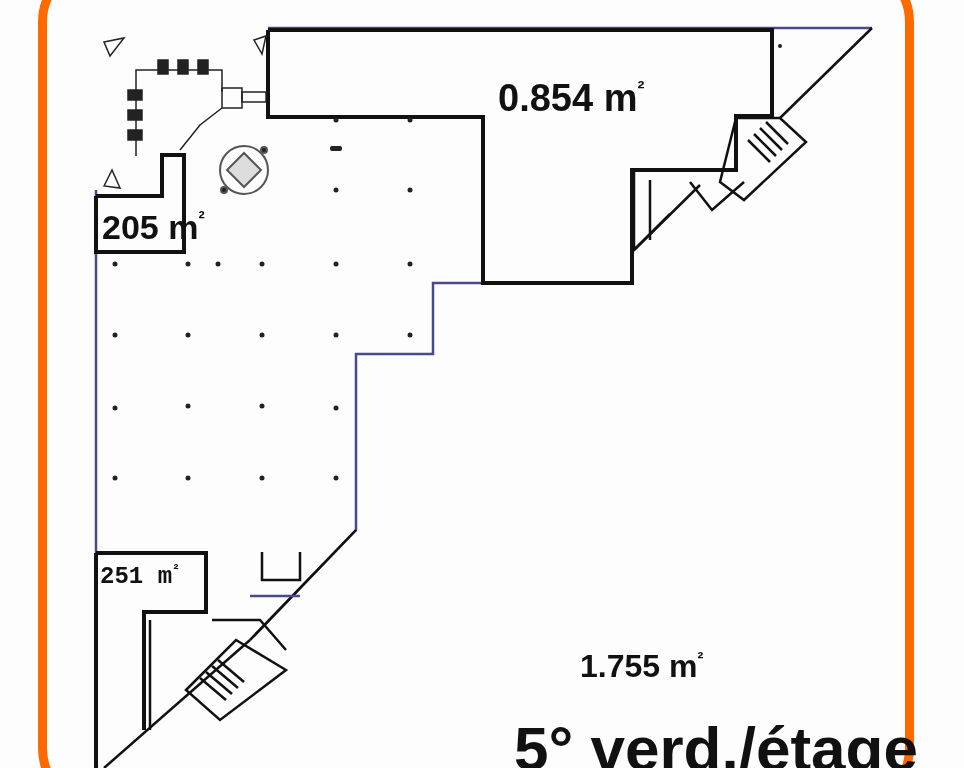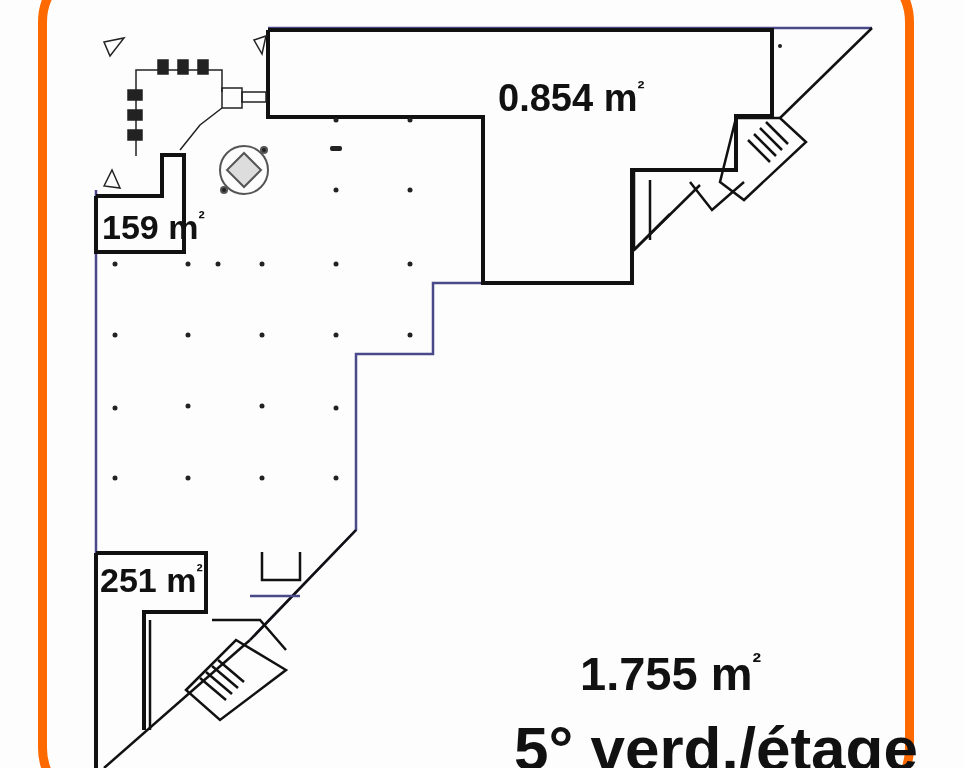--- a/index.html
+++ b/index.html
@@ -4,22 +4,22 @@
 <style>
   html, body { margin:0; padding:0; }
   body { width:964px; height:768px; background:#fdfdfd; position:relative; overflow:hidden;
          font-family:"Liberation Sans", sans-serif; }
   .frame { position:absolute; left:38px; top:-40px; width:876px; height:850px;
            border:9px solid #ff6a00; border-radius:62px; box-sizing:border-box; }
   svg.plan { position:absolute; left:0; top:0; }
   .label { position:absolute; font-weight:bold; color:#111; white-space:nowrap; line-height:1; }
   .l-1378 { left:498px; top:78px; font-size:38px; }
   .l-126  { left:102px; top:210px; font-size:34px; }
-  .l-251  { left:100px; top:563px; font-size:34px; }
-  .l-total{ left:580px; top:650px; font-size:47px; }
+  .l-251  { left:100px; top:563px; font-size:24px;font-family:Liberation Mono, monospace; }
+  .l-total{ left:580px; top:650px; font-size:32px; }
   .l-floor{ left:514px; top:718px; font-size:62px; }
   .sup { font-size:0.55em; vertical-align:0.75em; }
 </style>
 </head>
 <body>
 
 <div class="frame"></div>
 
 <svg class="plan" width="964" height="768" viewBox="0 0 964 768">
 
@@ -122,21 +122,21 @@
       <circle cx="336" cy="478" r="2.5"></circle>
     <circle cx="780" cy="46" r="2"></circle>
   </g>
 </svg>
 
 <div class="label l-1378">
   <span>0.854</span>
   <span>m</span><span class="sup">²</span>
 </div>
 <div class="label l-126">
-  <span>159</span>
+  <span>205</span>
   <span>m</span><span class="sup">²</span>
 </div>
 <div class="label l-251">
   <span>251</span>
   <span>m</span><span class="sup">²</span>
 </div>
 <div class="label l-total">
   <span>1.755</span>
   <span>m</span><span class="sup">²</span>
 </div>

